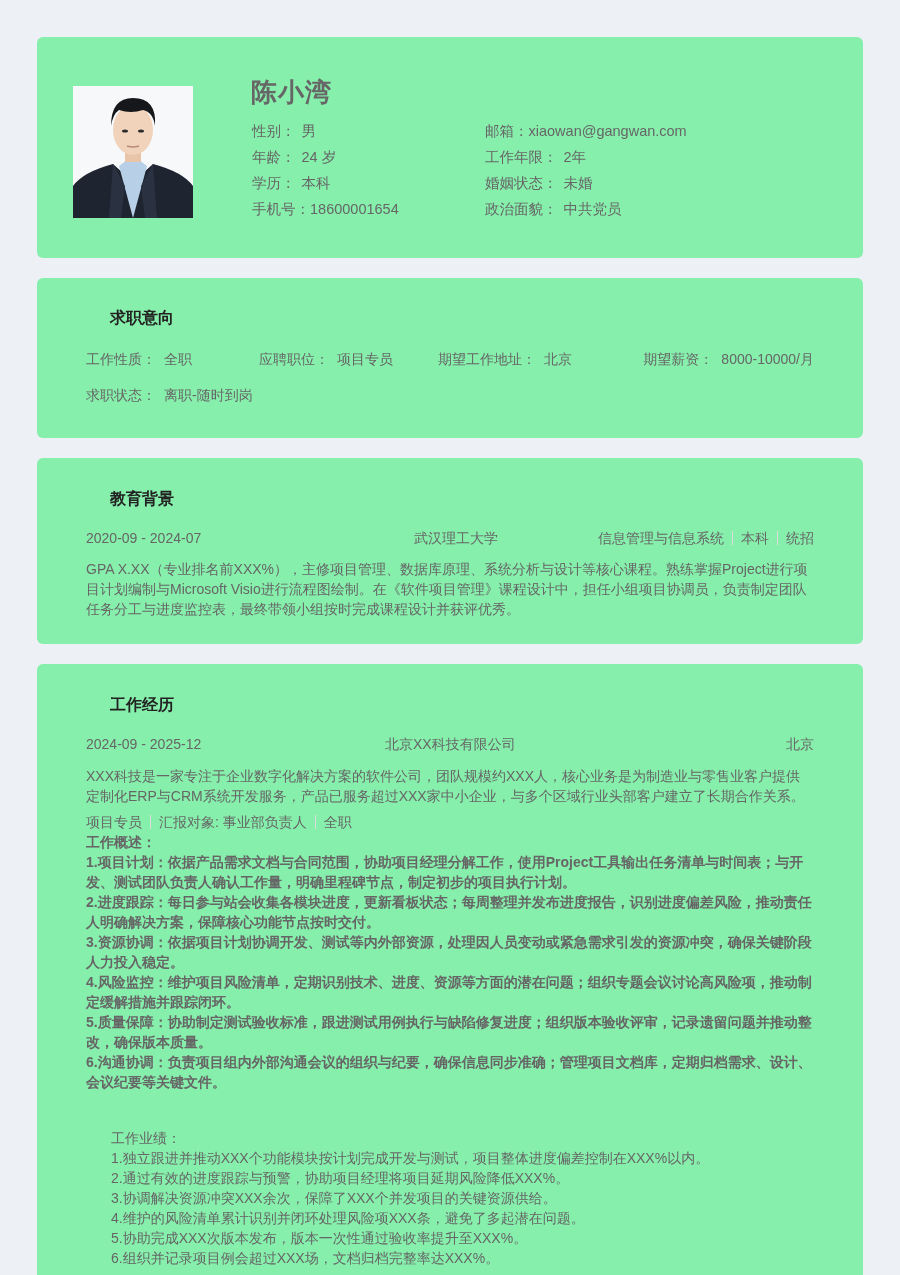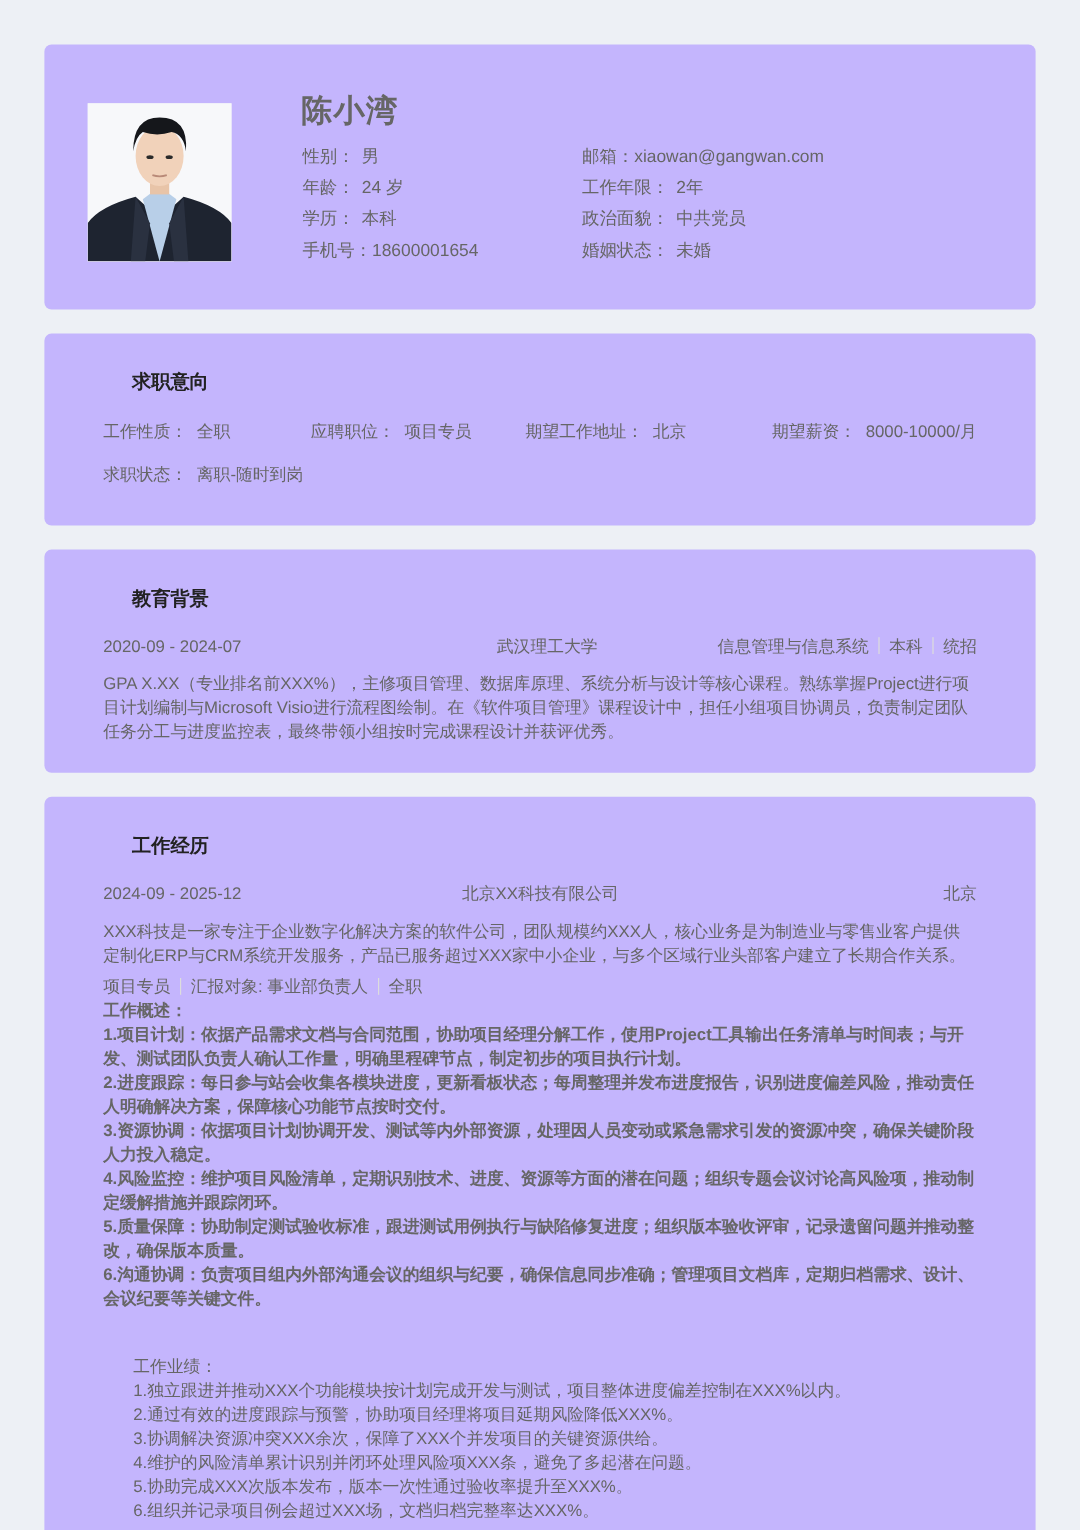--- a/index.html
+++ b/index.html
@@ -8,21 +8,21 @@
     background: #edf0f5;
     font-family: "Liberation Sans", "DejaVu Sans", sans-serif;
     color: #666;
     font-size: 14px;
     position: relative;
   }
   .card {
     position: absolute;
     left: 37px;
     width: 826px;
-    background: #c4b5fd;
+    background: #86efac;
     border-radius: 6px;
     padding-left: 32px;
   }
   
   #card-profile { top: 37px; height: 221px; }
   .photo {
     position: absolute; left: 36px; top: 49px; width: 120px; height: 132px;
     background: #f6f7f9; overflow: hidden;
   }
   .name {
@@ -100,24 +100,24 @@
   </div>
 
   <div class="info-col right">
     <div class="info-row">
       <span class="lbl">邮箱：</span><span class="val tight">xiaowan@gangwan.com</span>
     </div>
     <div class="info-row">
       <span class="lbl">工作年限：</span><span class="val">2年</span>
     </div>
     <div class="info-row">
-      <span class="lbl">政治面貌：</span><span class="val">中共党员</span>
+      <span class="lbl">婚姻状态：</span><span class="val">未婚</span>
     </div>
     <div class="info-row">
-      <span class="lbl">婚姻状态：</span><span class="val">未婚</span>
+      <span class="lbl">政治面貌：</span><span class="val">中共党员</span>
     </div>
   </div>
 </div>
 
 <div class="card" id="card-intent">
   <div class="section-title" style="top:30px;">求职意向</div>
   <div class="intent-item" style="left:49px; top:73px;">
     <span>工作性质：</span><span class="val">全职</span>
   </div>
   <div class="intent-item" style="left:222px; top:73px;">

